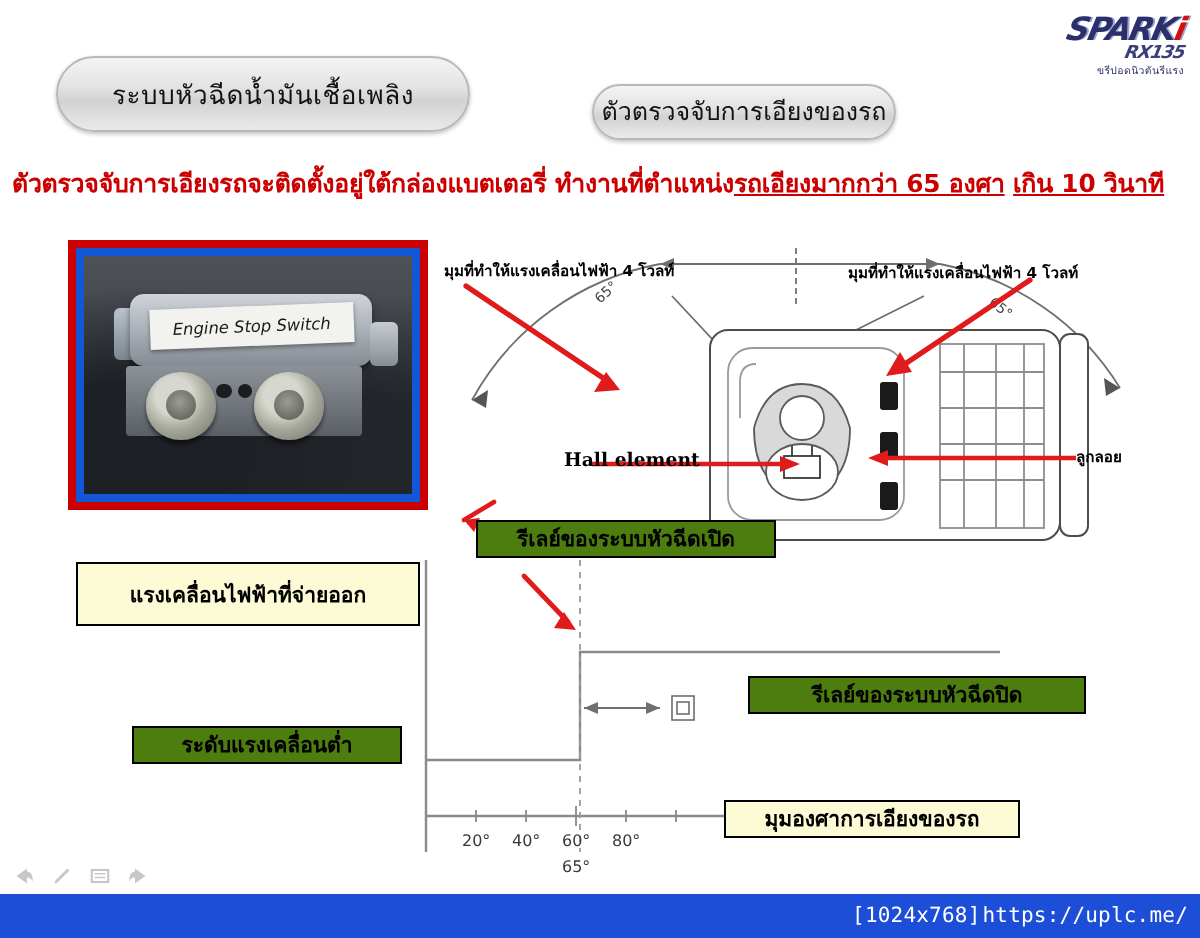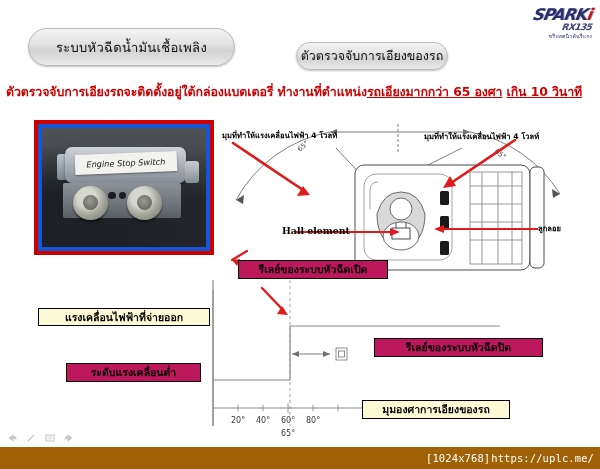--- a/index.html
+++ b/index.html
@@ -219,23 +219,23 @@
     display: flex;
     align-items: center;
     justify-content: center;
     font-size: 10.5px;
     font-weight: bold;
     color: #000;
     white-space: nowrap;
     padding: 0 4px;
   }
   .lbl.yellow { background: #fdfbd6; }
-  .lbl.orange { background: #be185d; }
-
-  #lbl-output   { left: 38px;  top: 281px; width: 172px; height: 18px; margin-top: 27px; }
+  .lbl.orange { background: #4d7c0f; }
+
+  #lbl-output   { left: 38px;  top: 281px; width: 172px; height: 32px; }
   #lbl-high     { left: 78px;  top: 317px; width: 135px; height: 19px; }
   #lbl-low      { left: 66px;  top: 363px; width: 135px; height: 19px; }
   #lbl-relay-on { left: 238px; top: 260px; width: 150px; height: 19px; }
   #lbl-relay-off{ left: 374px; top: 338px; width: 169px; height: 19px; }
   #lbl-angle    { left: 362px; top: 400px; width: 148px; height: 19px; }
 
   
   #toolbar {
     position: absolute;
     left: 6px; top: 432px;
@@ -247,21 +247,21 @@
     width: 12px; height: 12px;
     opacity: .30;
     display: block;
   }
 
   
   #footer {
     position: absolute;
     left: 0; bottom: 0;
     width: 600px; height: 22px;
-    background: #a16207;
+    background: #1d4ed8;
     color: #fff;
     display: flex;
     align-items: center;
     justify-content: flex-end;
     padding-right: 6px;
     box-sizing: border-box;
     font-size: 10.5px;
     font-family: "DejaVu Sans Mono", "Liberation Mono", monospace;
     letter-spacing: .1px;
     text-align: center;

